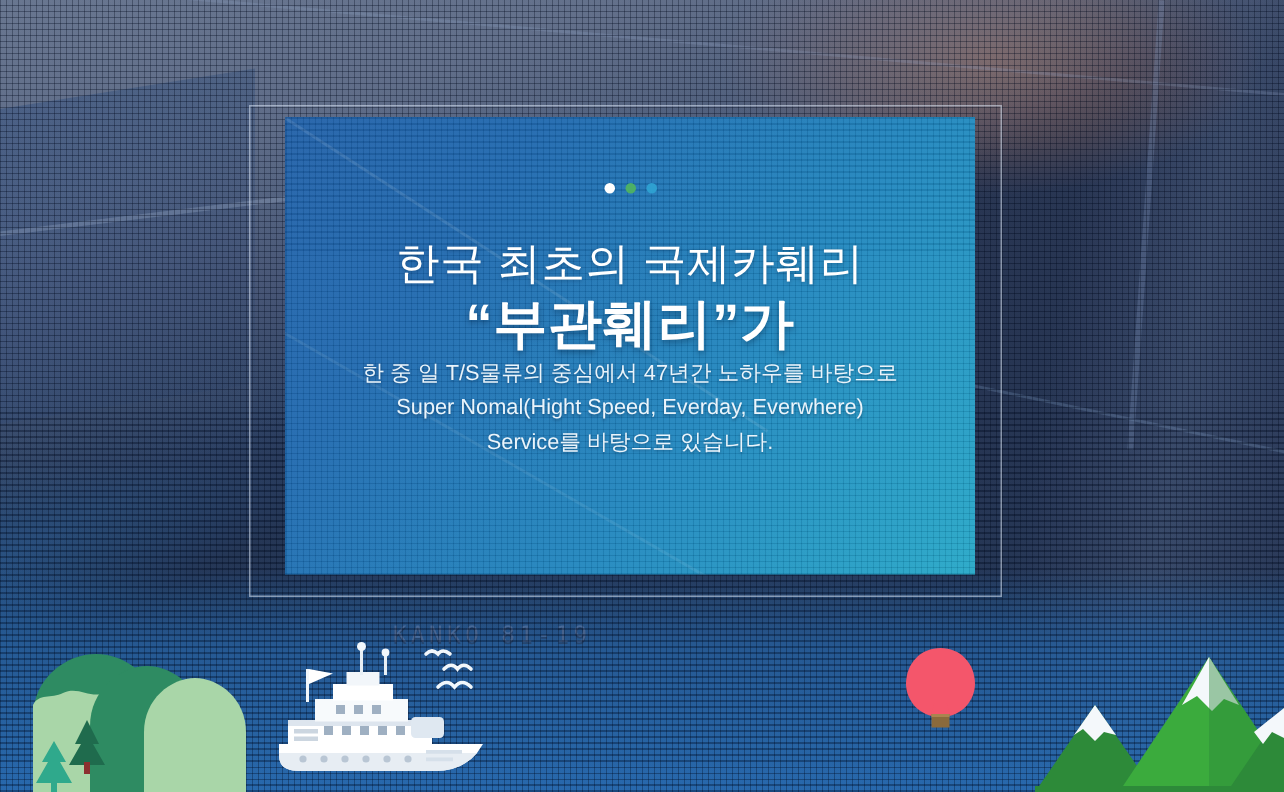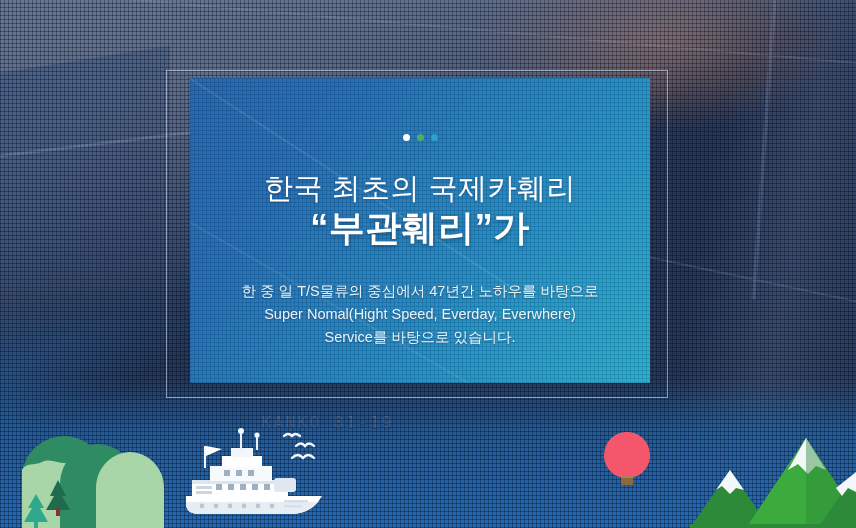--- a/index.html
+++ b/index.html
@@ -62,31 +62,31 @@
     overflow:hidden;}
   .card::after{content:"";position:absolute;inset:0;
     background-image:
       repeating-linear-gradient(0deg, rgba(0,20,45,0.10) 0px, rgba(0,20,45,0.10) 1px, rgba(255,255,255,0.035) 1px, rgba(255,255,255,0.035) 4px),
       repeating-linear-gradient(90deg, rgba(0,20,45,0.10) 0px, rgba(0,20,45,0.10) 1px, rgba(255,255,255,0.035) 1px, rgba(255,255,255,0.035) 4px);
     pointer-events:none;}
   .card-diag{position:absolute;left:-30px;top:-20px;width:420px;height:2px;
     background:rgba(255,255,255,0.10);transform:rotate(33deg);transform-origin:left top;}
   .card-diag2{position:absolute;left:-40px;top:120px;width:380px;height:2px;
     background:rgba(255,255,255,0.08);transform:rotate(30deg);transform-origin:left top;}
-  .card-inner{position:relative;z-index:3;text-align:center;padding-top:56px;}
+  .card-inner{position:relative;z-index:3;text-align:center;padding-top:44px;}
 
   .dots{display:flex;justify-content:center;gap:7px;margin-bottom:30px;}
   .dot{width:7px;height:7px;border-radius:50%;}
 
   .title1{color:#fff;font-size:29px;line-height:1.18;font-weight:400;
     letter-spacing:0.5px;text-shadow:0 1px 3px rgba(0,30,60,0.35);}
   .title2{color:#fff;font-size:36px;line-height:1.18;font-weight:700;
     letter-spacing:0.5px;margin-top:2px;text-shadow:0 2px 4px rgba(0,30,60,0.4);}
 
-  .desc{margin-top:30px;color:#eaf4fb;font-size:14.5px;line-height:1.58;
+  .desc{color:#eaf4fb;font-size:14.5px;line-height:1.58;
     text-shadow:0 1px 2px rgba(0,30,60,0.4);}
   .desc div{white-space:nowrap;}
 
   
   .deco{position:absolute;left:0;bottom:0;width:856px;height:110px;pointer-events:none;}
 </style>
 </head>
 <body>
 
 <div class="stage">

